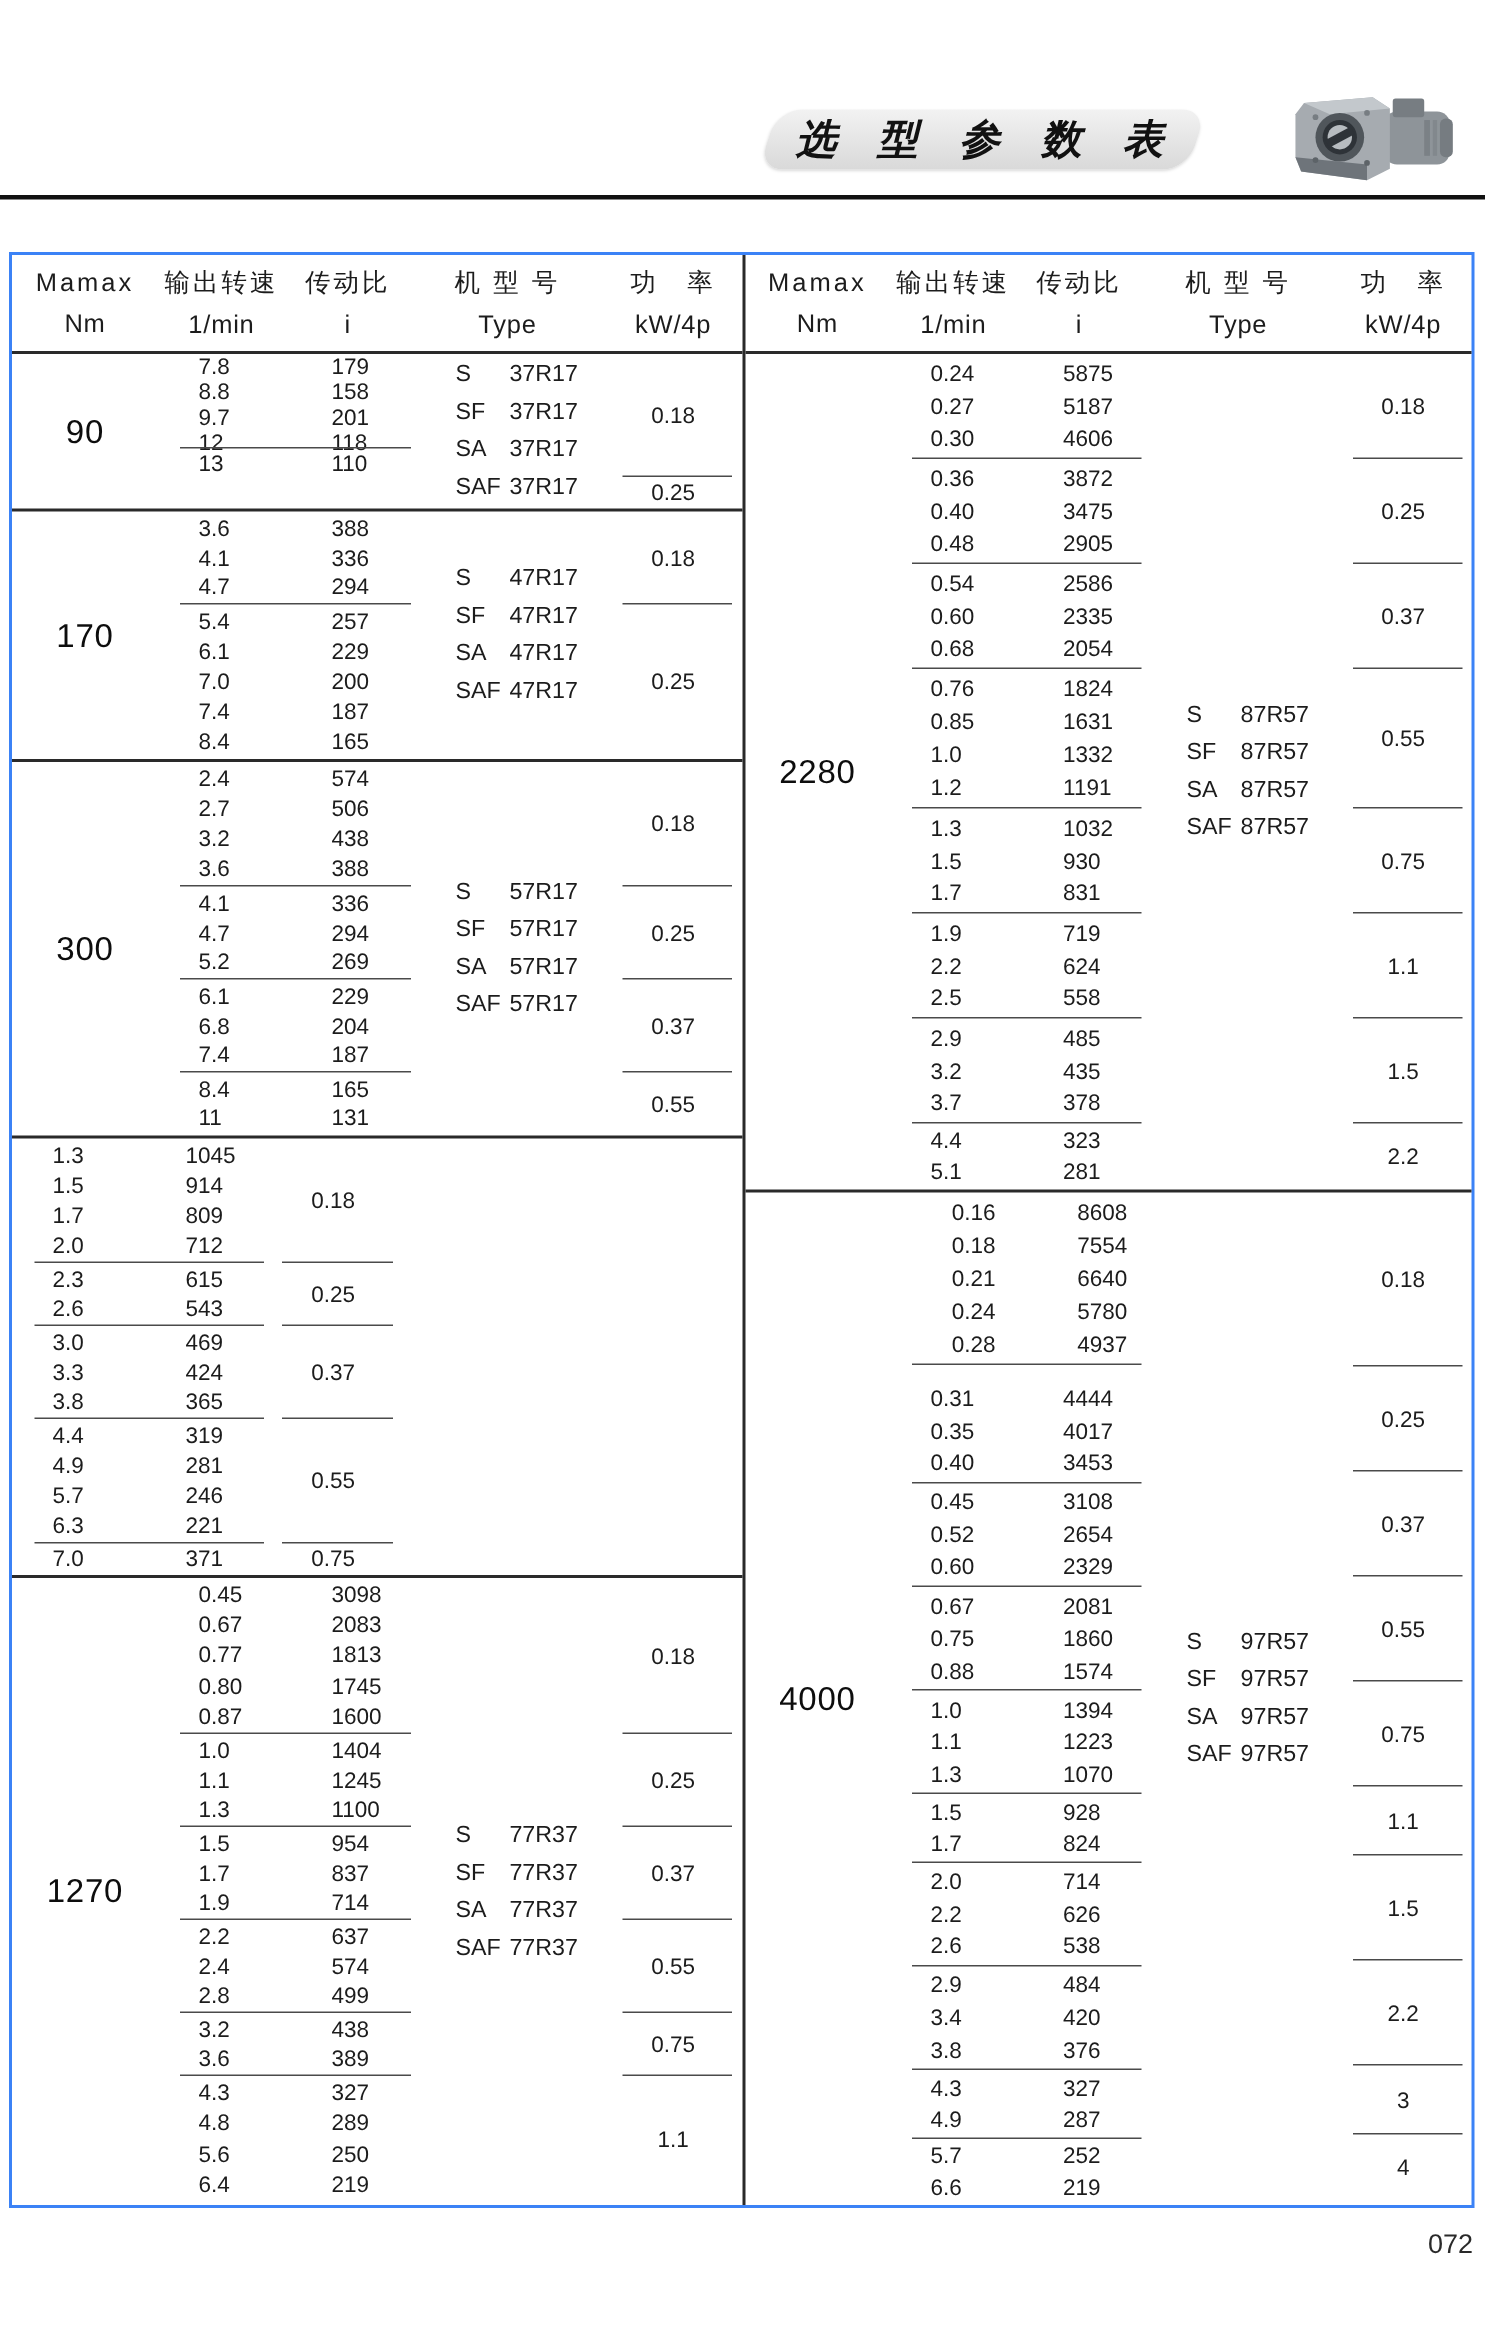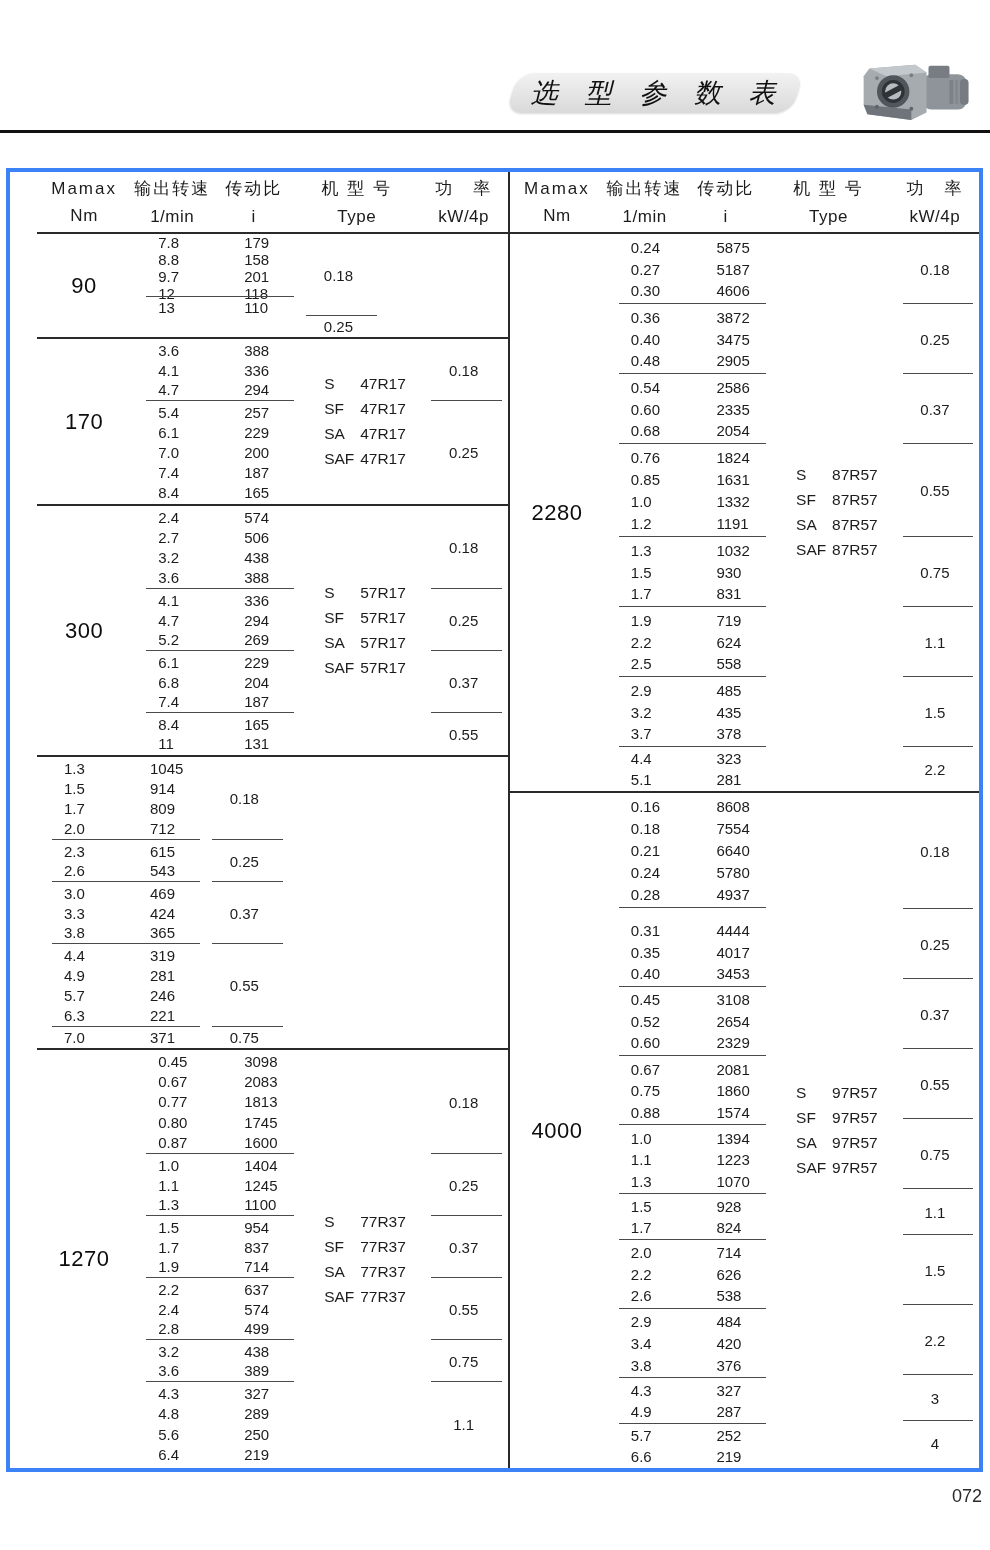--- a/index.html
+++ b/index.html
@@ -10,30 +10,30 @@
   }
   .banner{
     position:absolute;left:512px;top:73px;width:286px;height:40px;
     background:linear-gradient(#f2f2f2,#d9d9d9);
     border-radius:16px;transform:skewX(-18deg);
     box-shadow:0 1px 2px rgba(0,0,0,0.15);
   }
   .title{
     position:absolute;left:512px;top:73px;width:286px;height:40px;
     display:flex;align-items:center;justify-content:center;
-    font-style:italic;font-weight:normal;font-size:27px;letter-spacing:10px;
+    font-style:italic;font-weight:bold;font-size:27px;letter-spacing:10px;
     color:#111;padding-left:6px;box-sizing:border-box;
   }
   .gearimg{position:absolute;left:856px;top:55px;width:124px;height:72px;}
   .rule{position:absolute;left:0;top:130px;width:990px;height:3px;background:#111;}
   .pageno{position:absolute;right:8px;top:1486px;font-size:18px;color:#2a2a2a;}
 
   .table{
     position:absolute;left:6px;top:168px;width:977px;height:1304px;
-    border:4px solid #3b82f6;box-sizing:border-box;display:flex;padding-left:27px;
+    border:2px solid #3b82f6;box-sizing:border-box;display:flex;
     --c1:20%;--c2:17.4%;--c3:17.2%;--c4:26.6%;--c5:18.8%;
   }
   .half{width:50%;display:flex;flex-direction:column;box-sizing:border-box;}
   .half.right{border-left:2px solid #2a2a2a;}
 
   .thead{height:66px;border-bottom:2px solid #2a2a2a;box-sizing:border-box;display:flex;}
   .hc{display:flex;flex-direction:column;justify-content:center;align-items:center;gap:7px;}
   .hc .l1{font-size:17px;letter-spacing:2px;}
   .hc .l2{font-size:17px;letter-spacing:0.5px;}
   .hc1{width:var(--c1);} .hc2{width:var(--c2);} .hc3{width:var(--c3);}
@@ -135,20 +135,26 @@
                 <div class="rratio">118</div>
               </div>
             </div>
             <div class="grp" style="height: 21px;">
               <div class="row">
                 <div class="rspeed">13</div>
                 <div class="rratio">110</div>
               </div>
             </div>
           </div>
+          <div class="sec-type">
+            <div class="tline"><span class="tprefix">S</span><span>37R17</span></div>
+            <div class="tline"><span class="tprefix">SF</span><span>37R17</span></div>
+            <div class="tline"><span class="tprefix">SA</span><span>37R17</span></div>
+            <div class="tline"><span class="tprefix">SAF</span><span>37R17</span></div>
+          </div>
           <div class="sec-power">
             <div class="pcell" style="height: 82px;">0.18</div>
             <div class="pcell" style="height: 21px;">0.25</div>
           </div>
         </div>
         <div class="section" style="height: 167px;">
           <div class="sec-torque">170</div>
           <div class="sec-groups">
             <div class="grp" style="height: 62px;">
               <div class="row">
@@ -614,21 +620,21 @@
             <div class="pcell" style="height: 93px;">0.55</div>
             <div class="pcell" style="height: 70px;">0.75</div>
             <div class="pcell" style="height: 70px;">1.1</div>
             <div class="pcell" style="height: 70px;">1.5</div>
             <div class="pcell" style="height: 44px;">2.2</div>
           </div>
         </div>
         <div class="section" style="height: 675px;">
           <div class="sec-torque">4000</div>
           <div class="sec-groups">
-            <div class="grp" style="height: 116px;">
+            <div class="grp" style="height: 116px; text-align: center;">
               <div class="row">
                 <div class="rspeed">0.16</div>
                 <div class="rratio">8608</div>
               </div>
               <div class="row">
                 <div class="rspeed">0.18</div>
                 <div class="rratio">7554</div>
               </div>
               <div class="row">
                 <div class="rspeed">0.21</div>

